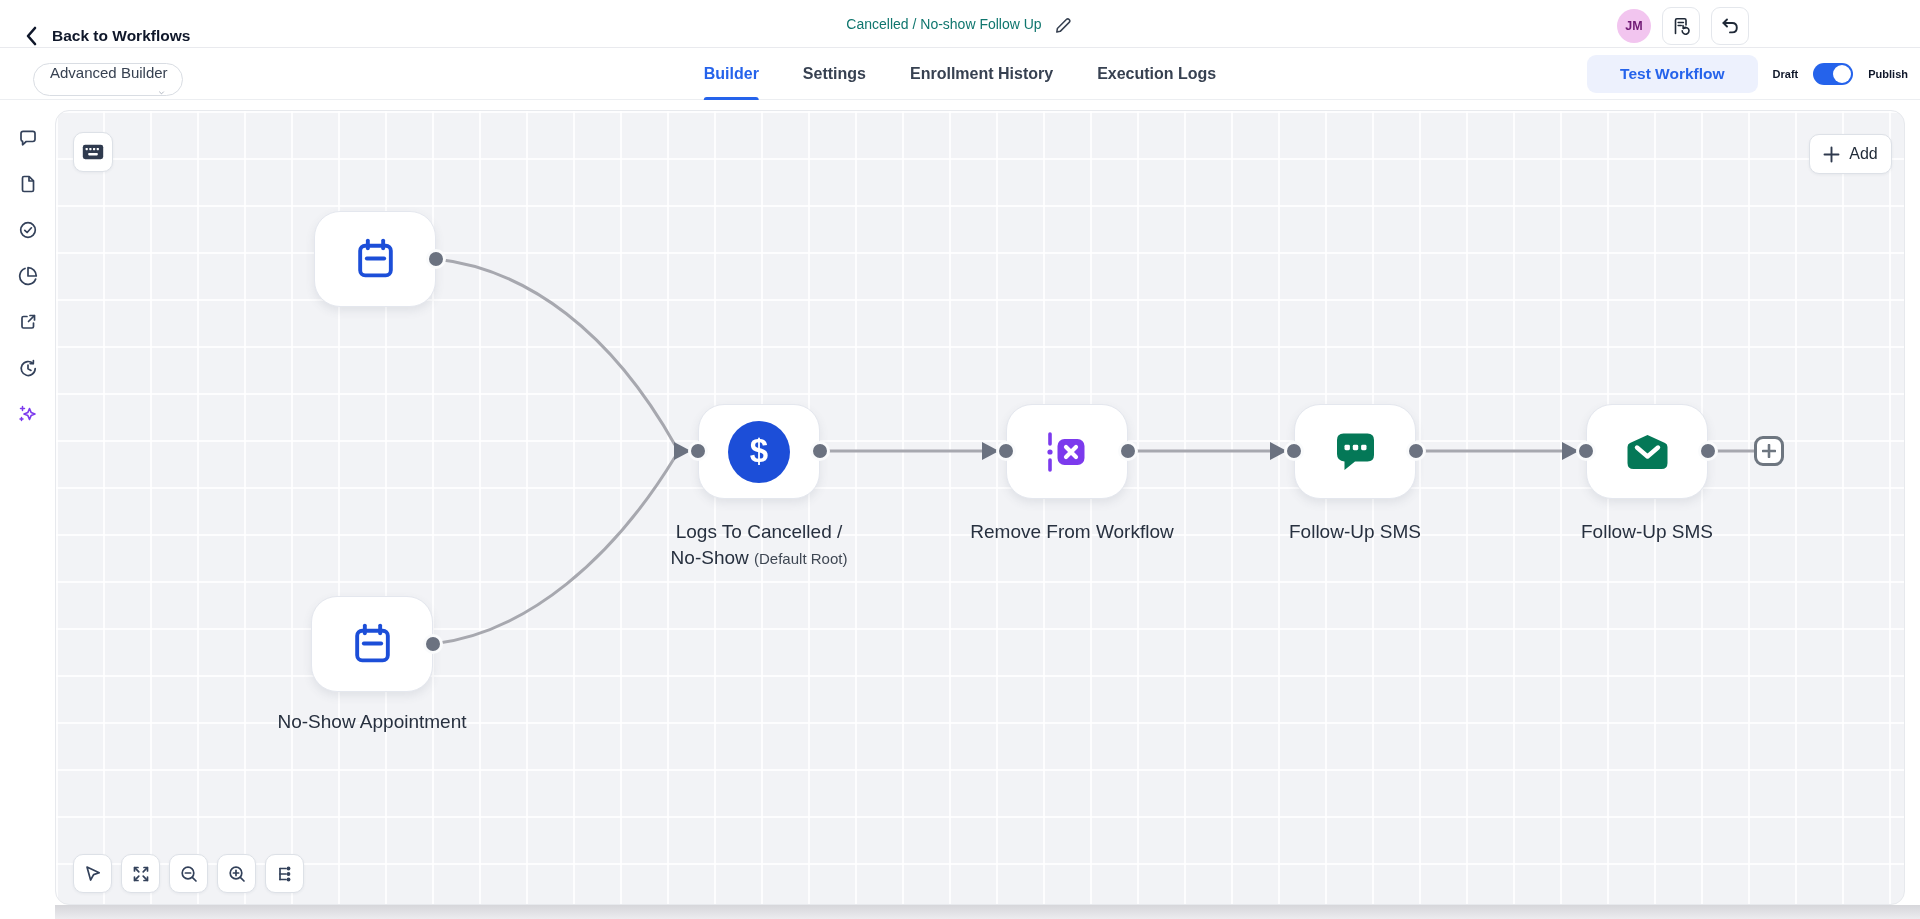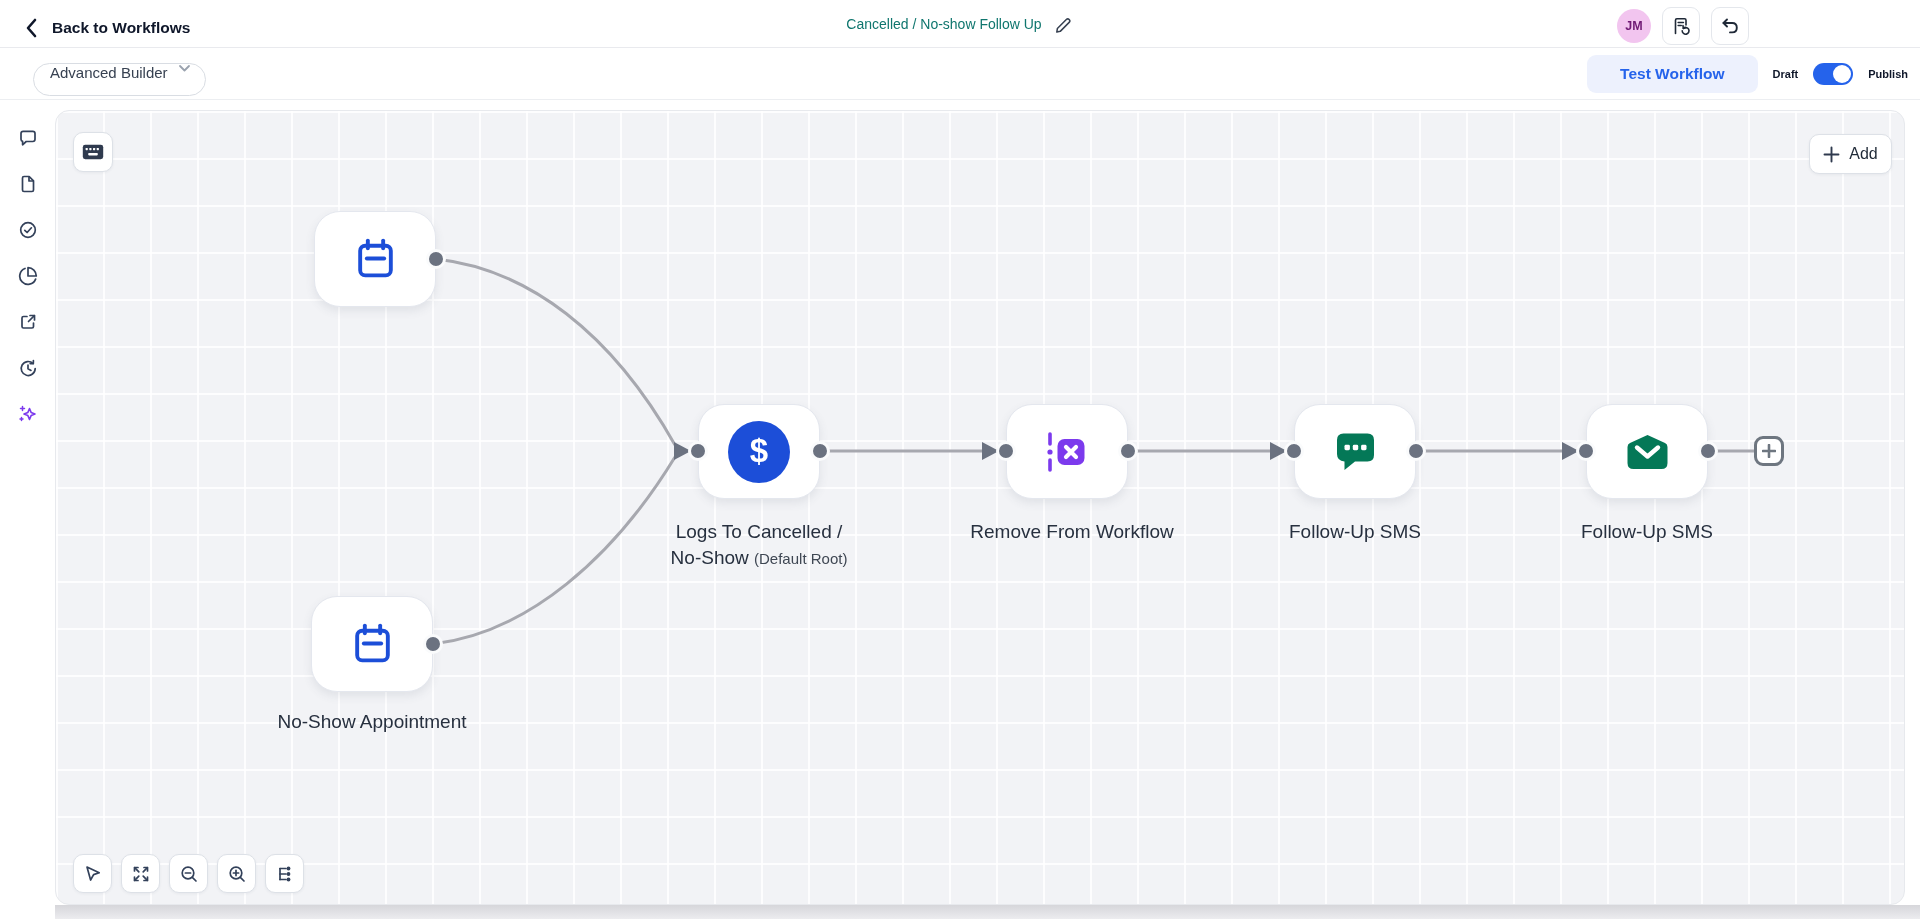--- a/index.html
+++ b/index.html
@@ -2,37 +2,37 @@
 <html><head>
 <meta charset="utf-8">
 <style>
   * { margin:0; padding:0; box-sizing:border-box; }
   html,body { width:1920px; height:919px; overflow:hidden; background:#fff;
     font-family:"Liberation Sans","DejaVu Sans",sans-serif; color:#111827; }
 
   
   .header { position:absolute; left:0; top:0; width:1920px; height:48px; background:#fff;
     border-bottom:1px solid #e9eaee; z-index:20; }
-  .back { position:absolute; left:24px; top:4px; height:48px; display:flex; align-items:center; gap:12px; cursor:pointer; }
+  .back { position:absolute; left:24px; top:12px; height:48px; display:flex; align-items:center; gap:12px; cursor:pointer; }
   .back-label { font-size:15.5px; font-weight:700; color:#0f172a; }
   .title-wrap { position:absolute; left:50%; top:0; transform:translateX(-50%); height:48px;
     display:flex; align-items:center; gap:13px; }
   .title { font-size:14px; font-weight:500; color:#0f766e; white-space:nowrap; }
   .header-right { position:absolute; left:1617px; top:7px; display:flex; align-items:center; gap:11px; }
   .avatar { width:34px; height:34px; border-radius:50%; background:#f2c5ef; display:flex; align-items:center;
     justify-content:center; font-size:12.5px; font-weight:700; color:#701a75; }
   .hbtn { width:38px; height:38px; border-radius:9px; border:1px solid #e4e7ec; background:#fff;
     display:flex; align-items:center; justify-content:center; cursor:pointer; }
 
   
   .subheader { position:absolute; left:0; top:48px; width:1920px; height:52px; background:#fff;
     border-bottom:1px solid #eceef1; z-index:19; }
   .builder-select { position:absolute; left:33px; top:15px; height:33px; padding:0 14px 0 16px;
-    border:1px solid #d9dde3; border-radius:17px; background:#fff; display:flex; align-items:flex-start; gap:10px;
-    font-size:15px; color:#374151; cursor:pointer; }
+    border:1px solid #d9dde3; border-radius:17px; background:#fff; display:flex; align-items:flex-end; gap:10px;
+    font-size:15px; color:#374151; cursor:pointer;flex-direction:column; }
   .tabs { position:absolute; left:50%; top:0; transform:translateX(-50%); height:52px;
     display:flex; align-items:stretch; gap:44px; }
   .tab { position:relative; display:flex; align-items:center; font-size:16px; font-weight:600; color:#374151;
     cursor:pointer; white-space:nowrap; }
   .tab.active { color:#2563eb; }
   .tab.active .tab-underline { position:absolute; left:0; right:0; bottom:0; height:3px; border-radius:3px 3px 0 0;
     background:#2563eb; }
   .sub-right { position:absolute; right:12px; top:0; height:52px; display:flex; align-items:center; gap:15px; }
   .test-btn { height:38px; padding:0 33px; border-radius:9px; background:#edf1fd; color:#2563eb;
     font-size:15.5px; font-weight:600; display:flex; align-items:center; cursor:pointer; }
@@ -116,20 +116,35 @@
     </div>
   </div>
 </div>
 
 <div class="subheader">
   <div class="builder-select">
     <span>Advanced Builder</span>
     <svg width="13" height="9" viewBox="0 0 13 9">
       <polyline points="2,2 6.5,6.5 11,2" fill="none" stroke="#9aa2ae" stroke-width="1.8" stroke-linecap="round" stroke-linejoin="round"></polyline>
     </svg>
+  </div>
+  <div class="tabs">
+    <div class="tab active">
+      <span>Builder</span>
+      <div class="tab-underline"></div>
+    </div>
+    <div class="tab">
+      <span>Settings</span>
+    </div>
+    <div class="tab">
+      <span>Enrollment History</span>
+    </div>
+    <div class="tab">
+      <span>Execution Logs</span>
+    </div>
   </div>
   <div class="sub-right">
     <div class="test-btn">Test Workflow</div>
     <span class="draft-label">Draft</span>
     <div class="toggle">
         <div class="knob"></div>
       </div>
     <span class="pub-label">Publish</span>
   </div>
 </div>

